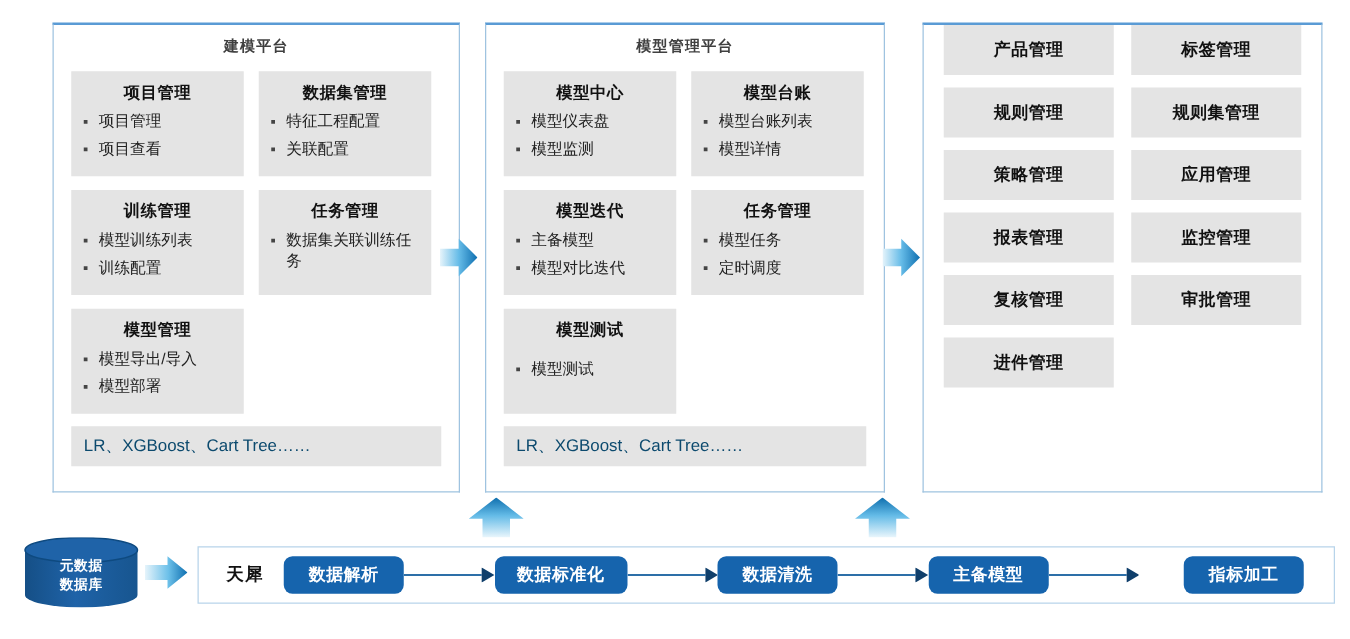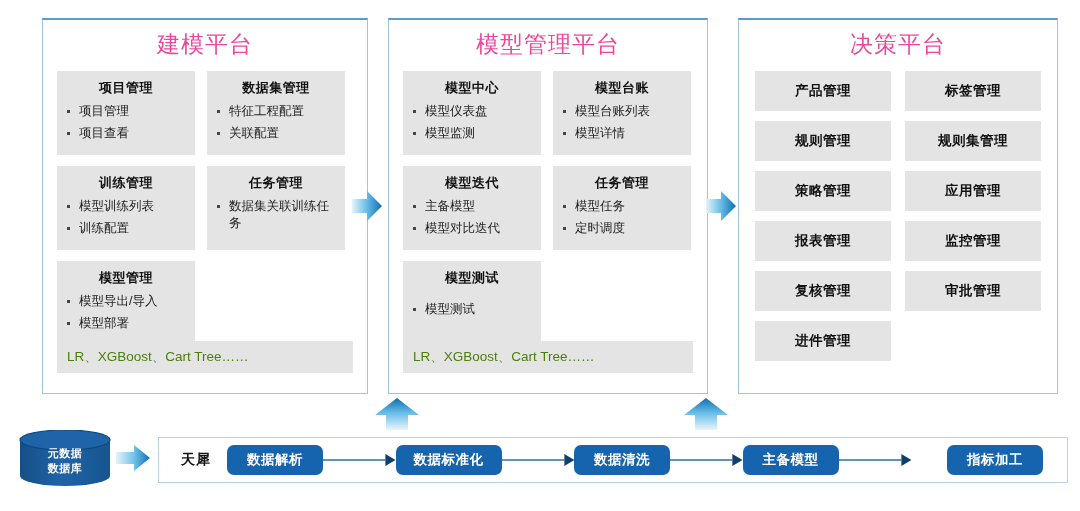--- a/index.html
+++ b/index.html
@@ -16,23 +16,23 @@
   
   .panel{
     position:absolute;
     background:#ffffff;
     border:1px solid #9fc3e0;
     border-top:2px solid #5a9bd5;
     box-sizing:border-box;
   }
   .panel-title{
     text-align:center;
-    font-weight:normal;
-    font-size:23px;
-    color:#ec4899;
+    font-weight:bold;
+    font-size:12px;
+    color:#404040;
     letter-spacing:1px;
     margin:9px 0 11px 0;
   }
   .cards{
     position:relative;
     padding:0 14px;
     display:flex;
     flex-wrap:wrap;
     gap:11px 12px;
     align-content:flex-start;
@@ -73,21 +73,21 @@
     width:3px;height:3px;
     background:#444;
   }
 
   
   .algo-bar{
     position:absolute;
     left:14px;
     background:#e4e4e4;
     font-size:13.5px;
-    color:#4d7c0f;
+    color:#0c4a6e;
     padding:7px 10px;
     box-sizing:border-box;
   }
 
   
   .tiles{
     padding:0 16px;
     display:flex;flex-wrap:wrap;
     gap:10px 14px;
   }
@@ -280,21 +280,20 @@
           <stop offset="0" stop-color="#e6f4fb"></stop>
           <stop offset="0.5" stop-color="#66bce8"></stop>
           <stop offset="1" stop-color="#0e6fb0"></stop>
         </linearGradient>
       </defs>
       <polygon points="0,10 15,10 15,2 30,17 15,32 15,24 0,24" fill="url(#gR2)"></polygon>
     </svg>
   </div>
 
   <div class="panel" style="left:738px;top:18px;width:320px;height:376px;">
-    <div class="panel-title">决策平台</div>
     <div class="tiles">
       <div class="tile">产品管理</div>
       <div class="tile">标签管理</div>
       <div class="tile">规则管理</div>
       <div class="tile">规则集管理</div>
       <div class="tile">策略管理</div>
       <div class="tile">应用管理</div>
       <div class="tile">报表管理</div>
       <div class="tile">监控管理</div>
       <div class="tile">复核管理</div>

